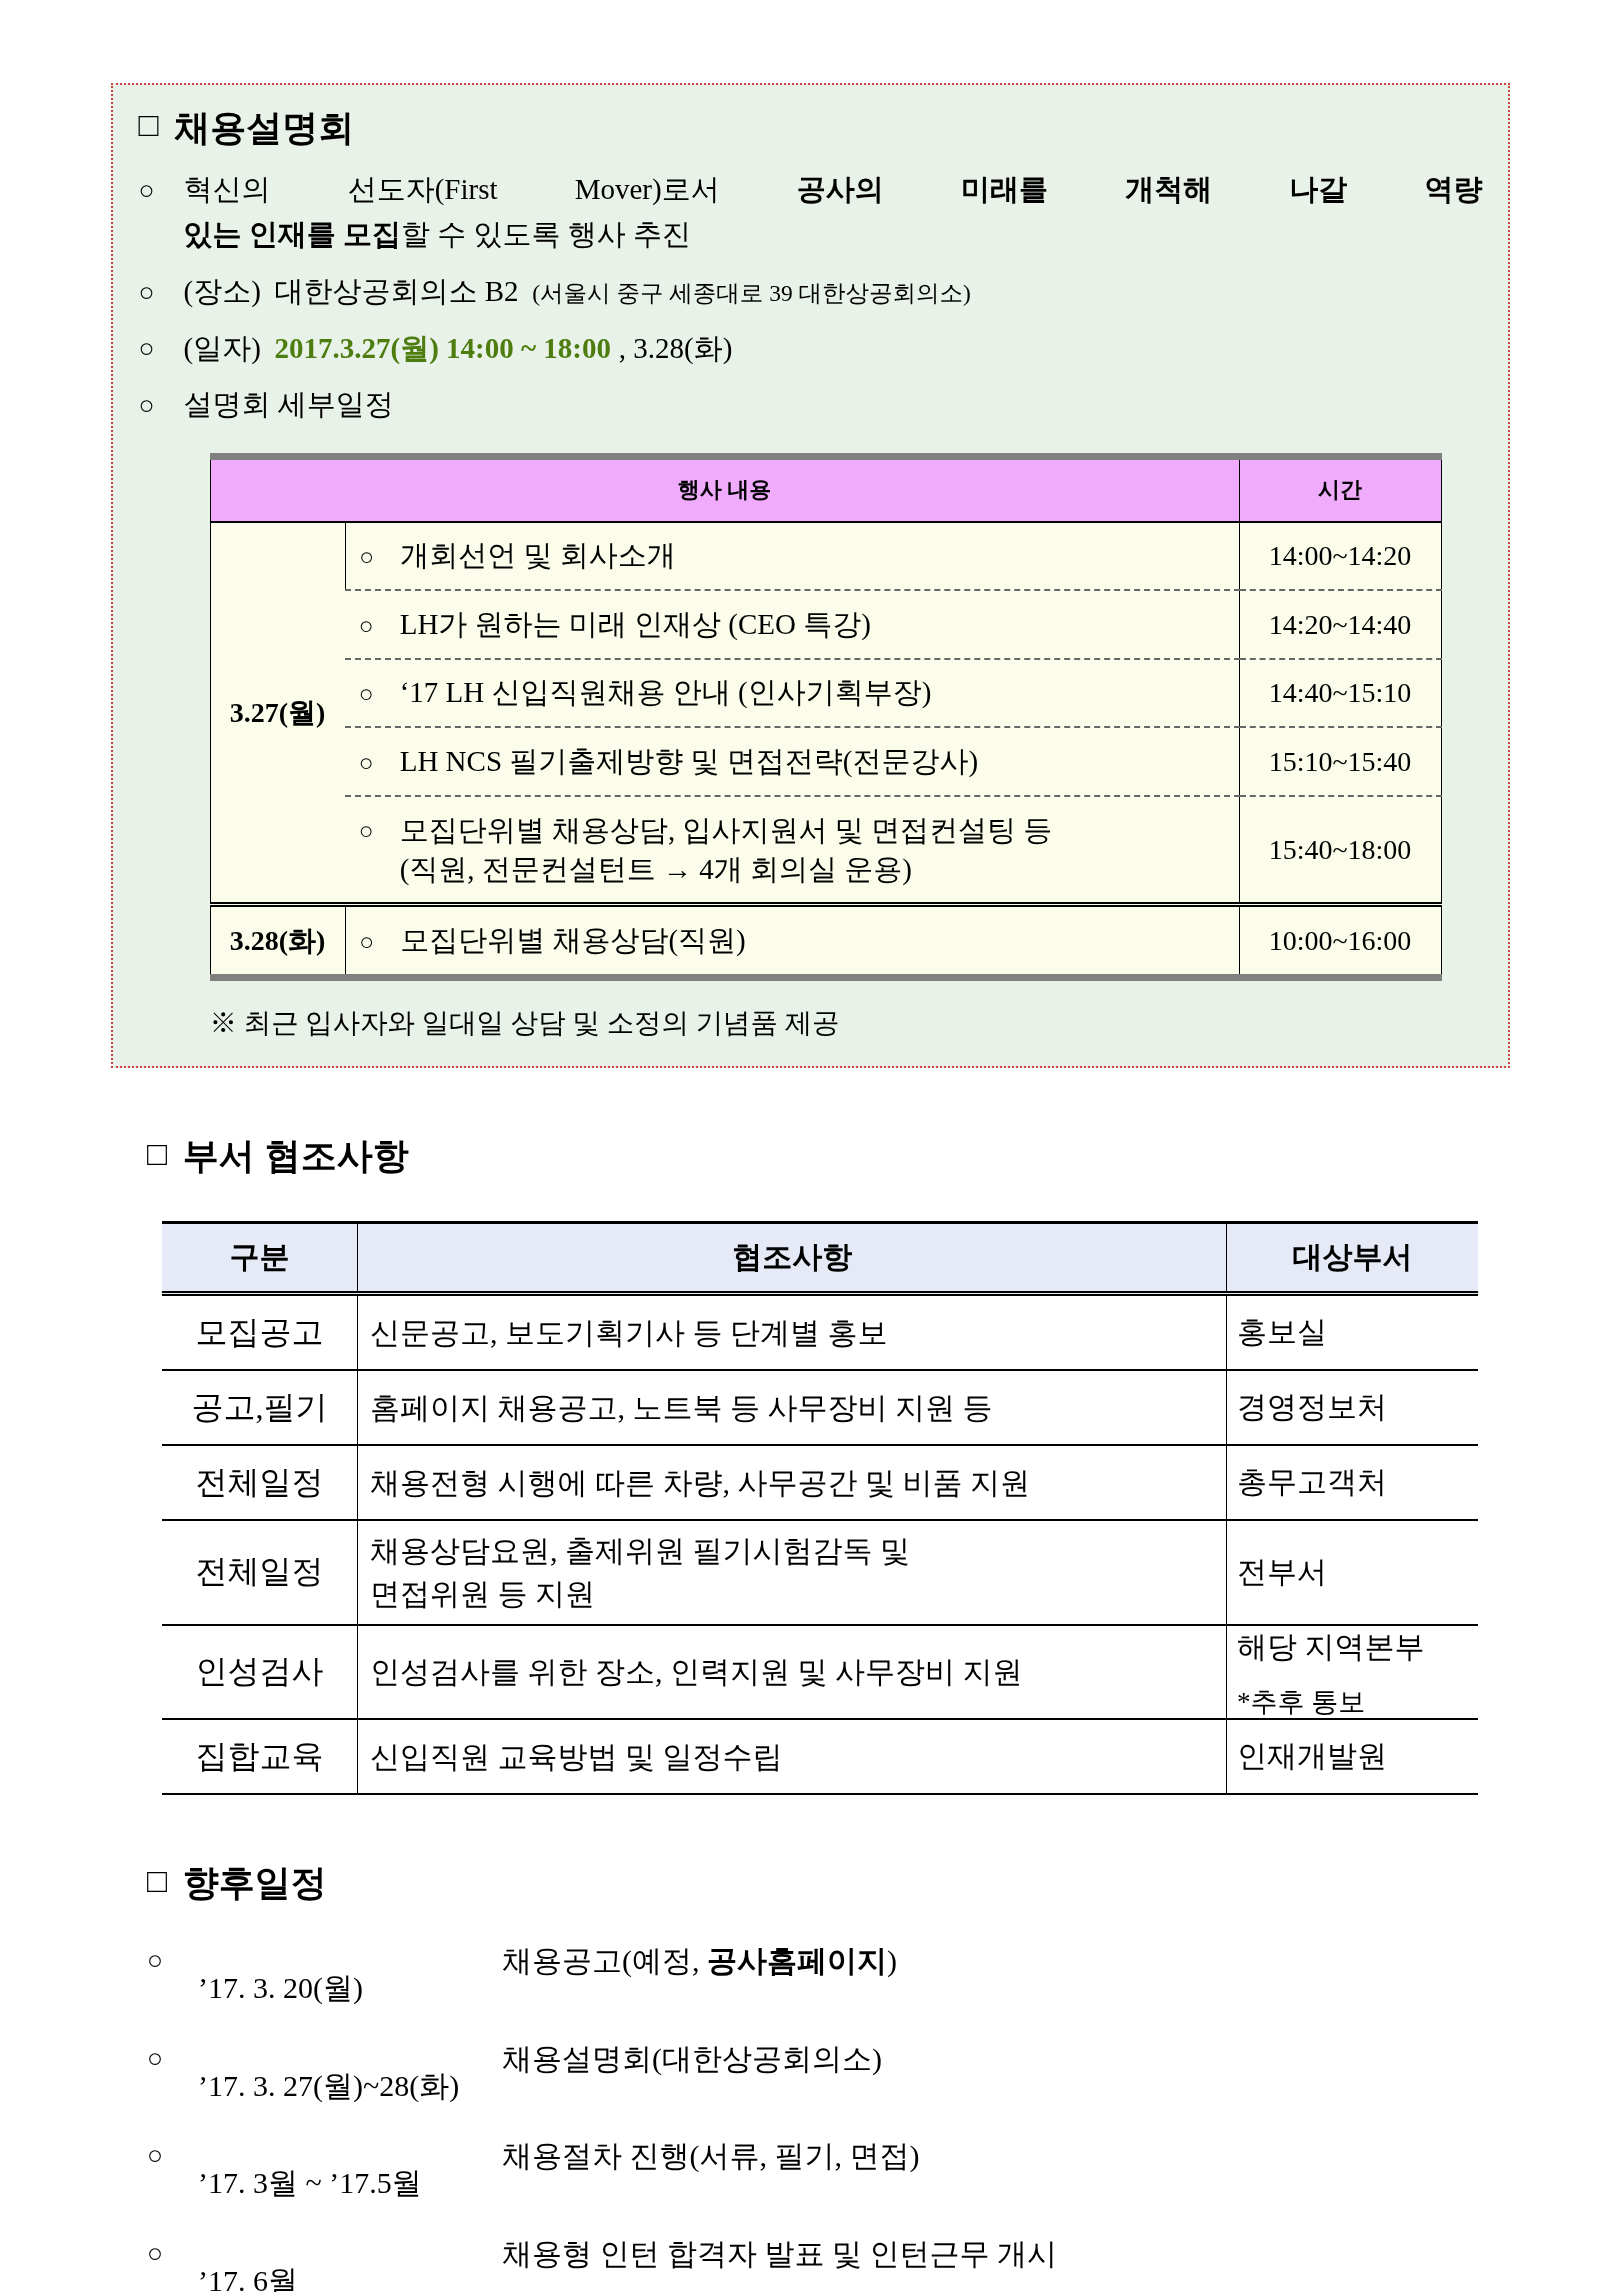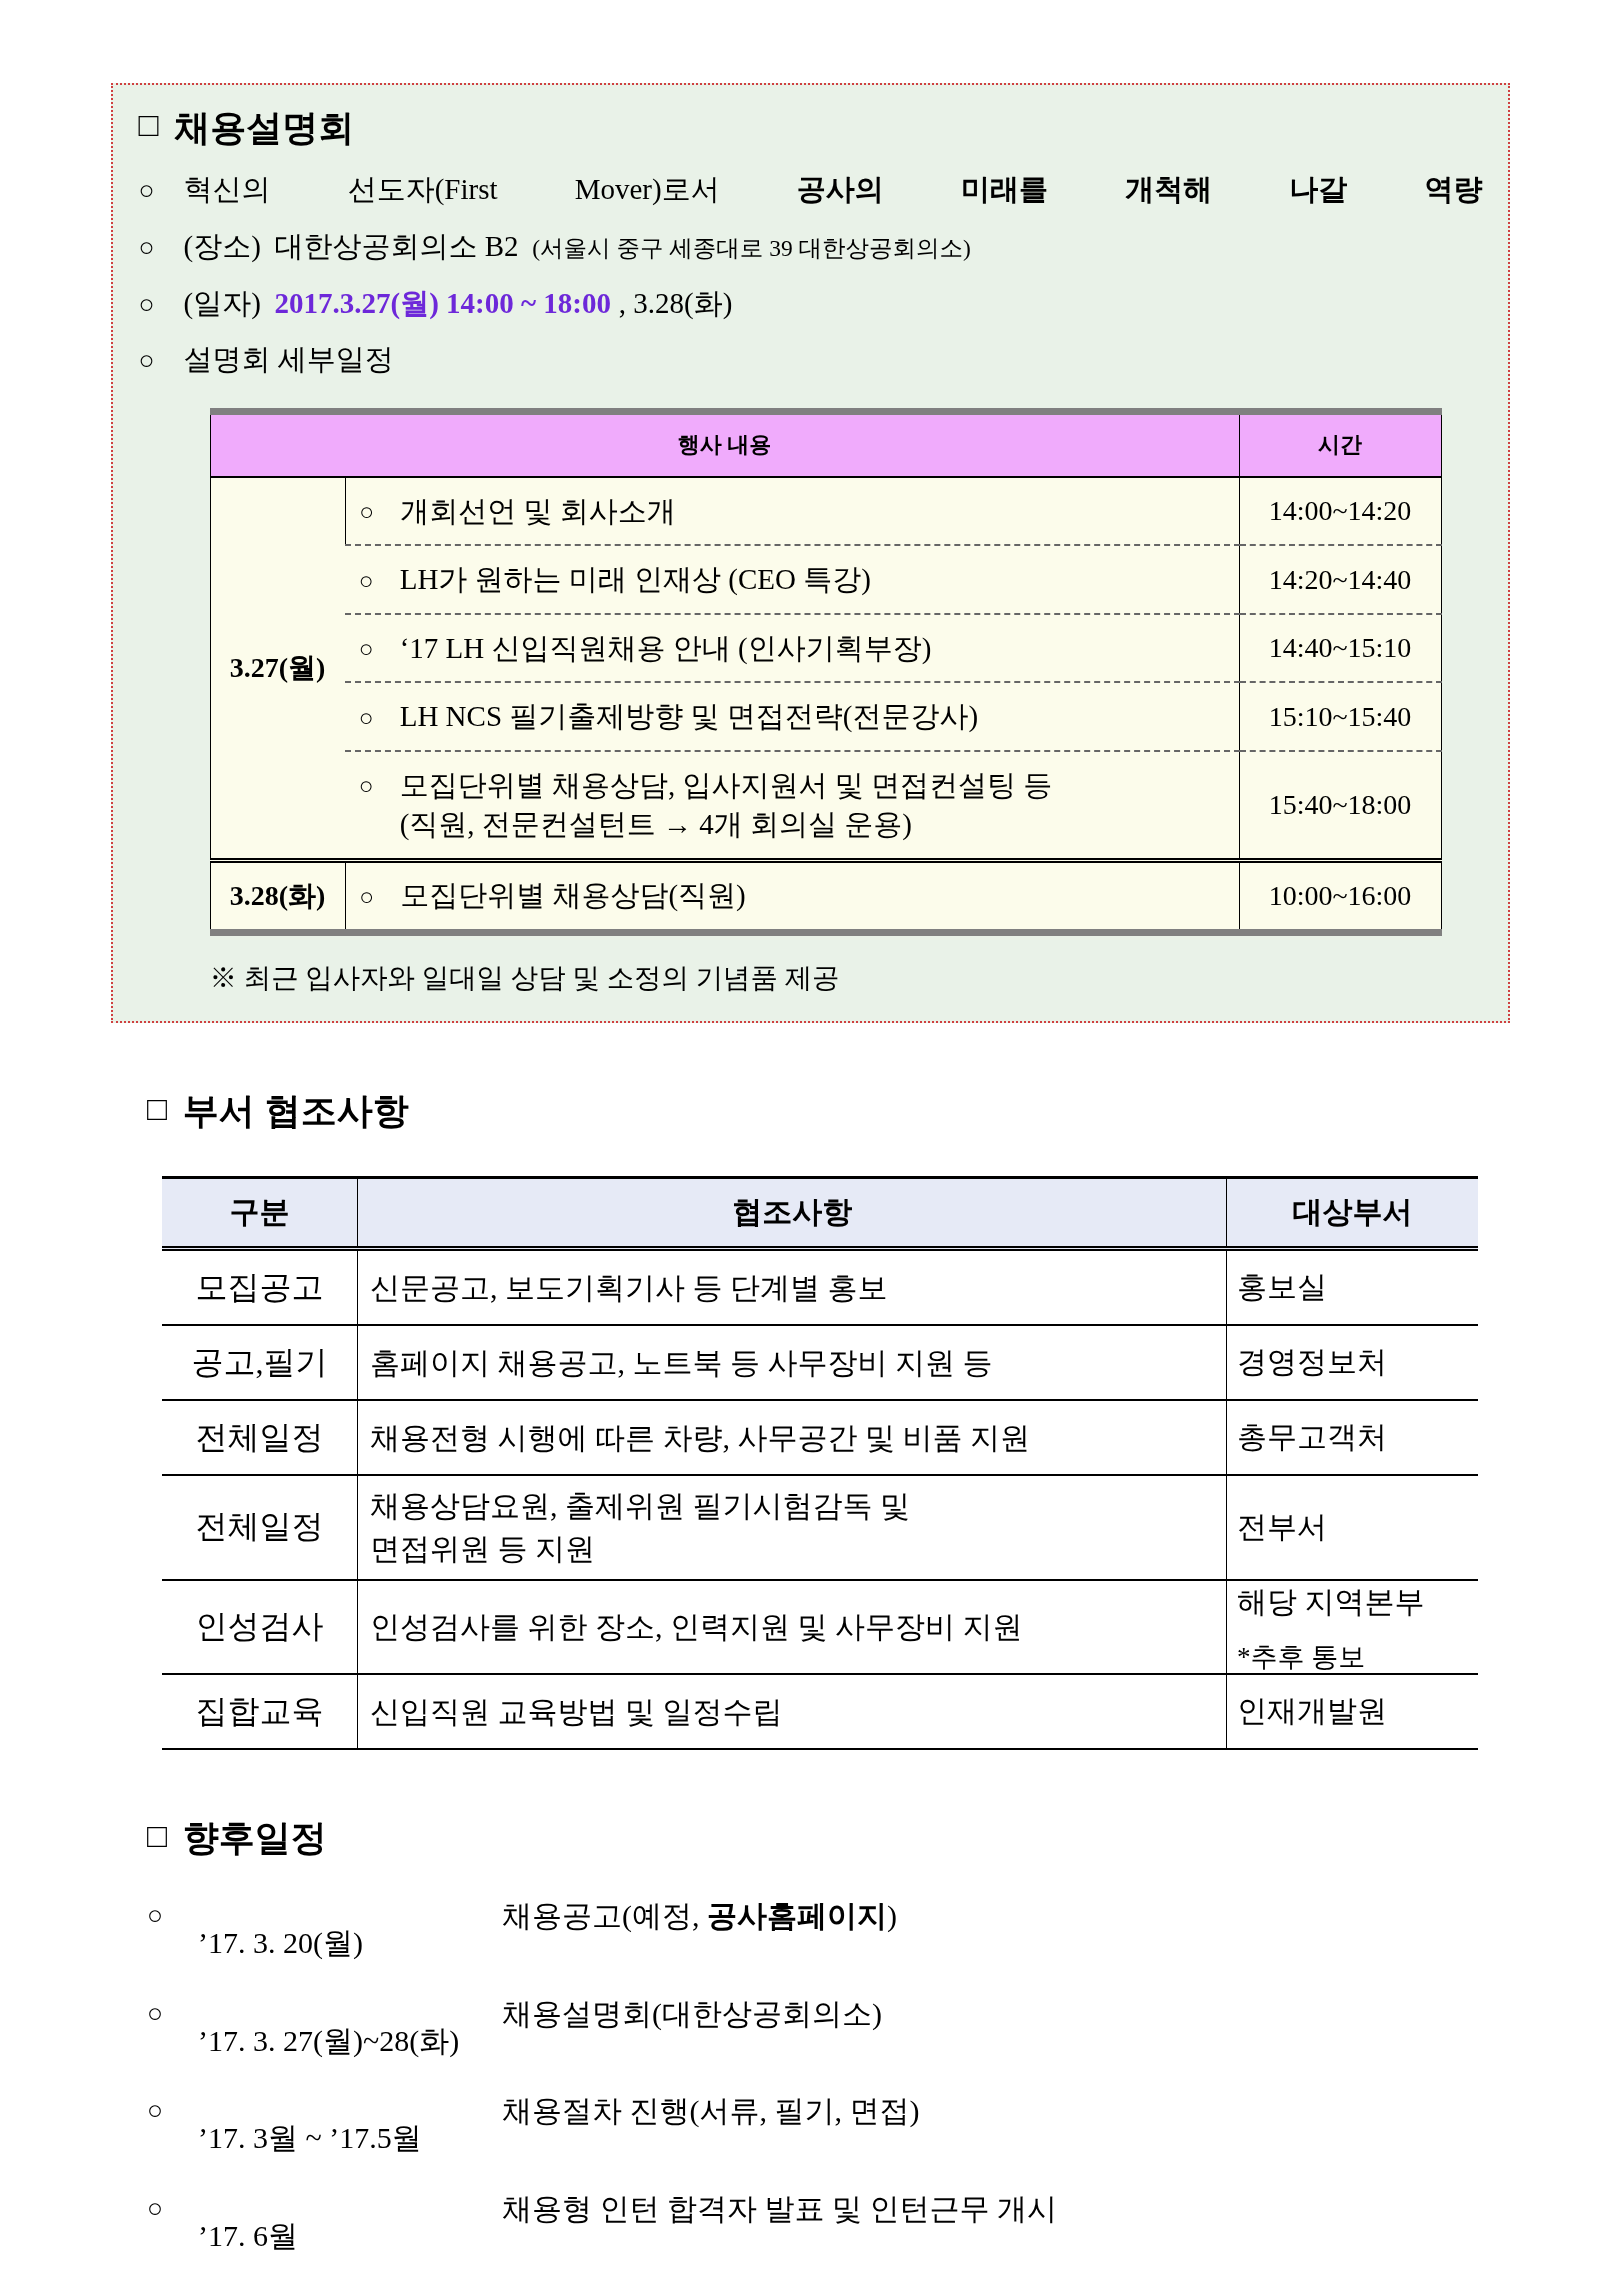--- a/index.html
+++ b/index.html
@@ -23,21 +23,21 @@
     font-weight:bold;font-size:36px;line-height:1.25;
     display:flex;align-items:center;gap:15.7px;color:#000;
   }
   .sec-title .marker{font-weight:normal;font-size:33px;transform:translateY(-2px);}
   .bullet-row{display:flex;font-size:29px;line-height:1.55;margin-top:11.8px;}
   .bullet{flex:0 0 45px;font-size:26.5px;padding-top:2.9px;}
   .ptext{flex:1 1 auto;min-width:0;}
   .jline{text-align:justify;text-align-last:justify;white-space:nowrap;overflow:hidden;}
   .lline{white-space:nowrap;overflow:hidden;}
   .small{font-size:23.5px;}
-  .blue{color:#6d28d9;font-weight:bold;}
+  .blue{color:#4d7c0f;font-weight:bold;}
   .gap{display:inline-block;width:13.7px;}
   
   .t1wrap{margin:25.5px 0 0 71px;}
   table{border-collapse:collapse;}
   .t1{
     width:1231px;table-layout:fixed;
     border-top:7.8px solid #808080;
     border-bottom:7.8px solid #808080;
     border-left:1px solid #000;border-right:1px solid #000;
     background:#fcfceb;
@@ -94,20 +94,21 @@
 
   <div class="sec-title">
     <span class="marker">□</span>
     <span>채용설명회</span>
   </div>
 
   <div class="bullet-row" style="margin-top:17.6px;">
     <span class="bullet">○</span>
     <div class="ptext">
       <div class="jline"><span>혁신의 선도자(First Mover)로서 </span><span class="b">공사의 미래를 개척해 나갈 역량</span></div>
+      <div class="lline"><span class="b">있는 인재를 모집</span><span>할 수 있도록 행사 추진</span></div>
     </div>
   </div>
 
   <div class="bullet-row">
     <span class="bullet">○</span>
     <div class="lline">
       <span>(장소)</span><span class="gap"></span><span>대한상공회의소 B2</span><span class="gap"></span><span class="small">(서울시 중구 세종대로 39 대한상공회의소)</span>
     </div>
   </div>
 

